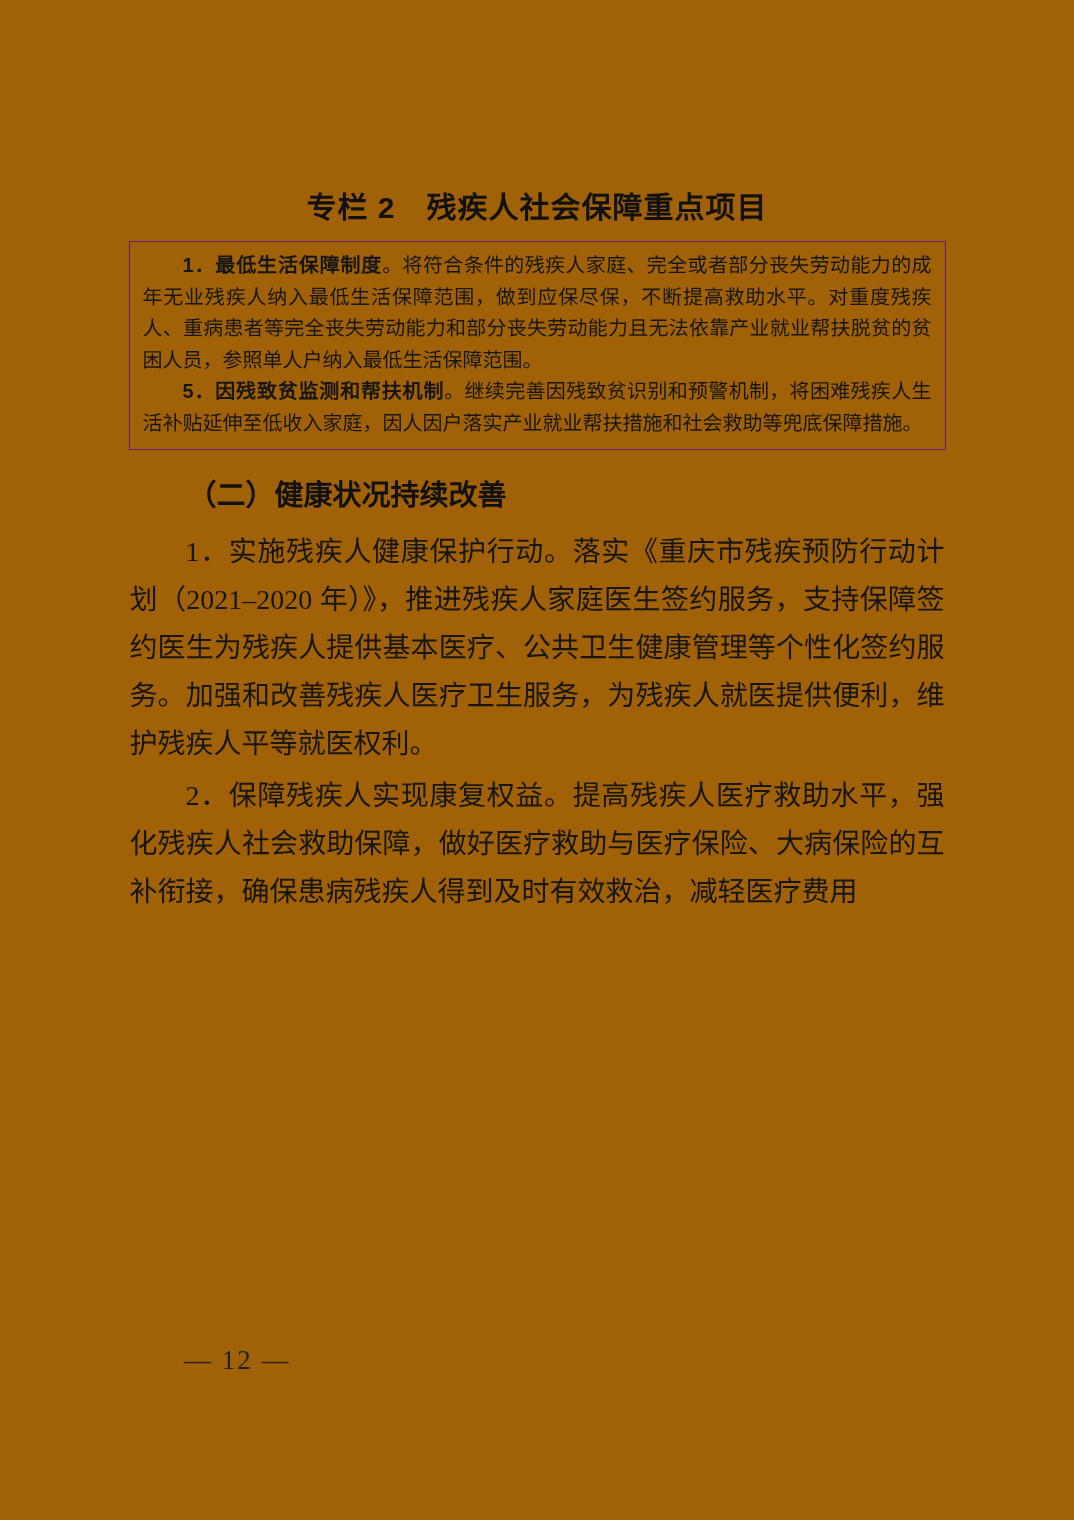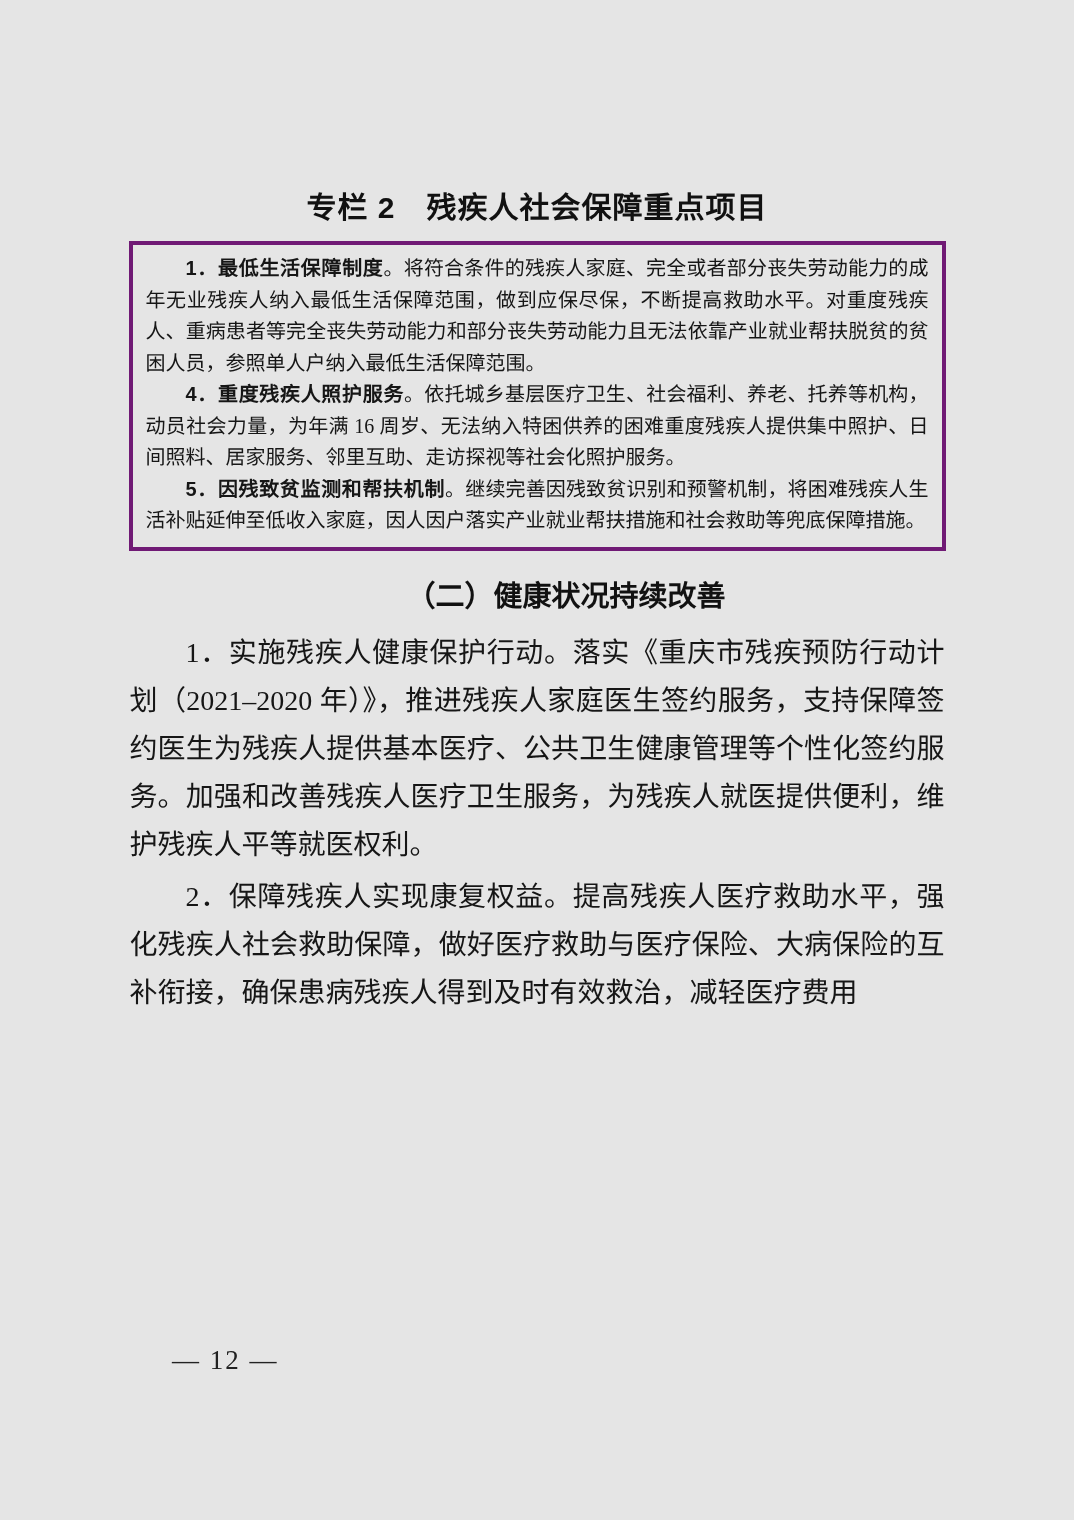--- a/index.html
+++ b/index.html
@@ -4,41 +4,41 @@
 <style>
   html, body {
     margin: 0;
     padding: 0;
     background: #ffffff;
   }
   .page {
     position: relative;
     width: 1074px;
     height: 1520px;
-    background: #e5e5e5;
+    background: #a16207;
     color: #1a1a1a;
     overflow: hidden;
     font-family: "Liberation Serif", serif;
   }
   .doc-title {
     margin: 0;
     padding-top: 188px;
     text-align: center;
     font-family: "Liberation Sans", sans-serif;
     font-weight: 700;
     font-size: 30px;
     line-height: 40px;
     color: #111111;
     letter-spacing: 1px;
   }
   .highlight-box {
     box-sizing: border-box;
     width: 817px;
     margin: 13px auto 0 auto;
-    border: 4px solid #701a75;
+    border: 1px solid #701a75;
     padding: 8px 13px 10px 13px;
     font-size: 20px;
     line-height: 31.5px;
     text-align: justify;
     color: #161616;
   }
   .box-item {
     margin: 0;
     text-indent: 2em;
   }
@@ -49,55 +49,53 @@
   }
   .section-heading {
     box-sizing: border-box;
     width: 815px;
     margin: 24px auto 0 auto;
     font-size: 29px;
     line-height: 42px;
     font-weight: 700;
     text-indent: 2em;
     color: #111111;
-    text-align: center;
   }
   .body-para {
     box-sizing: border-box;
     width: 815px;
     margin: 12px auto 0 auto;
     font-size: 28px;
     line-height: 48px;
     text-align: justify;
     text-indent: 2em;
     color: #161616;
   }
   .body-para + .body-para {
     margin-top: 4px;
   }
   .page-number {
     position: absolute;
-    left: 172px;
+    left: 184px;
     top: 1342px;
     font-size: 27px;
     line-height: 36px;
     color: #222222;
     letter-spacing: 2px;
   }
 </style>
 </head>
 <body>
 
 <div class="page">
 
   <h1 class="doc-title">专栏 2　残疾人社会保障重点项目</h1>
 
   <div class="highlight-box">
     <p class="box-item"><span class="lead">1．最低生活保障制度</span><span>。将符合条件的残疾人家庭、完全或者部分丧失劳动能力的成年无业残疾人纳入最低生活保障范围，做到应保尽保，不断提高救助水平。对重度残疾人、重病患者等完全丧失劳动能力和部分丧失劳动能力且无法依靠产业就业帮扶脱贫的贫困人员，参照单人户纳入最低生活保障范围。</span></p>
-    <p class="box-item"><span class="lead">4．重度残疾人照护服务</span><span>。依托城乡基层医疗卫生、社会福利、养老、托养等机构，动员社会力量，为年满 16 周岁、无法纳入特困供养的困难重度残疾人提供集中照护、日间照料、居家服务、邻里互助、走访探视等社会化照护服务。</span></p>
     <p class="box-item"><span class="lead">5．因残致贫监测和帮扶机制</span><span>。继续完善因残致贫识别和预警机制，将困难残疾人生活补贴延伸至低收入家庭，因人因户落实产业就业帮扶措施和社会救助等兜底保障措施。</span></p>
   </div>
 
   <h2 class="section-heading">（二）健康状况持续改善</h2>
 
   <p class="body-para">1．实施残疾人健康保护行动。落实《重庆市残疾预防行动计划（2021–2020 年）》，推进残疾人家庭医生签约服务，支持保障签约医生为残疾人提供基本医疗、公共卫生健康管理等个性化签约服务。加强和改善残疾人医疗卫生服务，为残疾人就医提供便利，维护残疾人平等就医权利。</p>
   <p class="body-para">2．保障残疾人实现康复权益。提高残疾人医疗救助水平，强化残疾人社会救助保障，做好医疗救助与医疗保险、大病保险的互补衔接，确保患病残疾人得到及时有效救治，减轻医疗费用</p>
 
   <div class="page-number">— 12 —</div>
 

